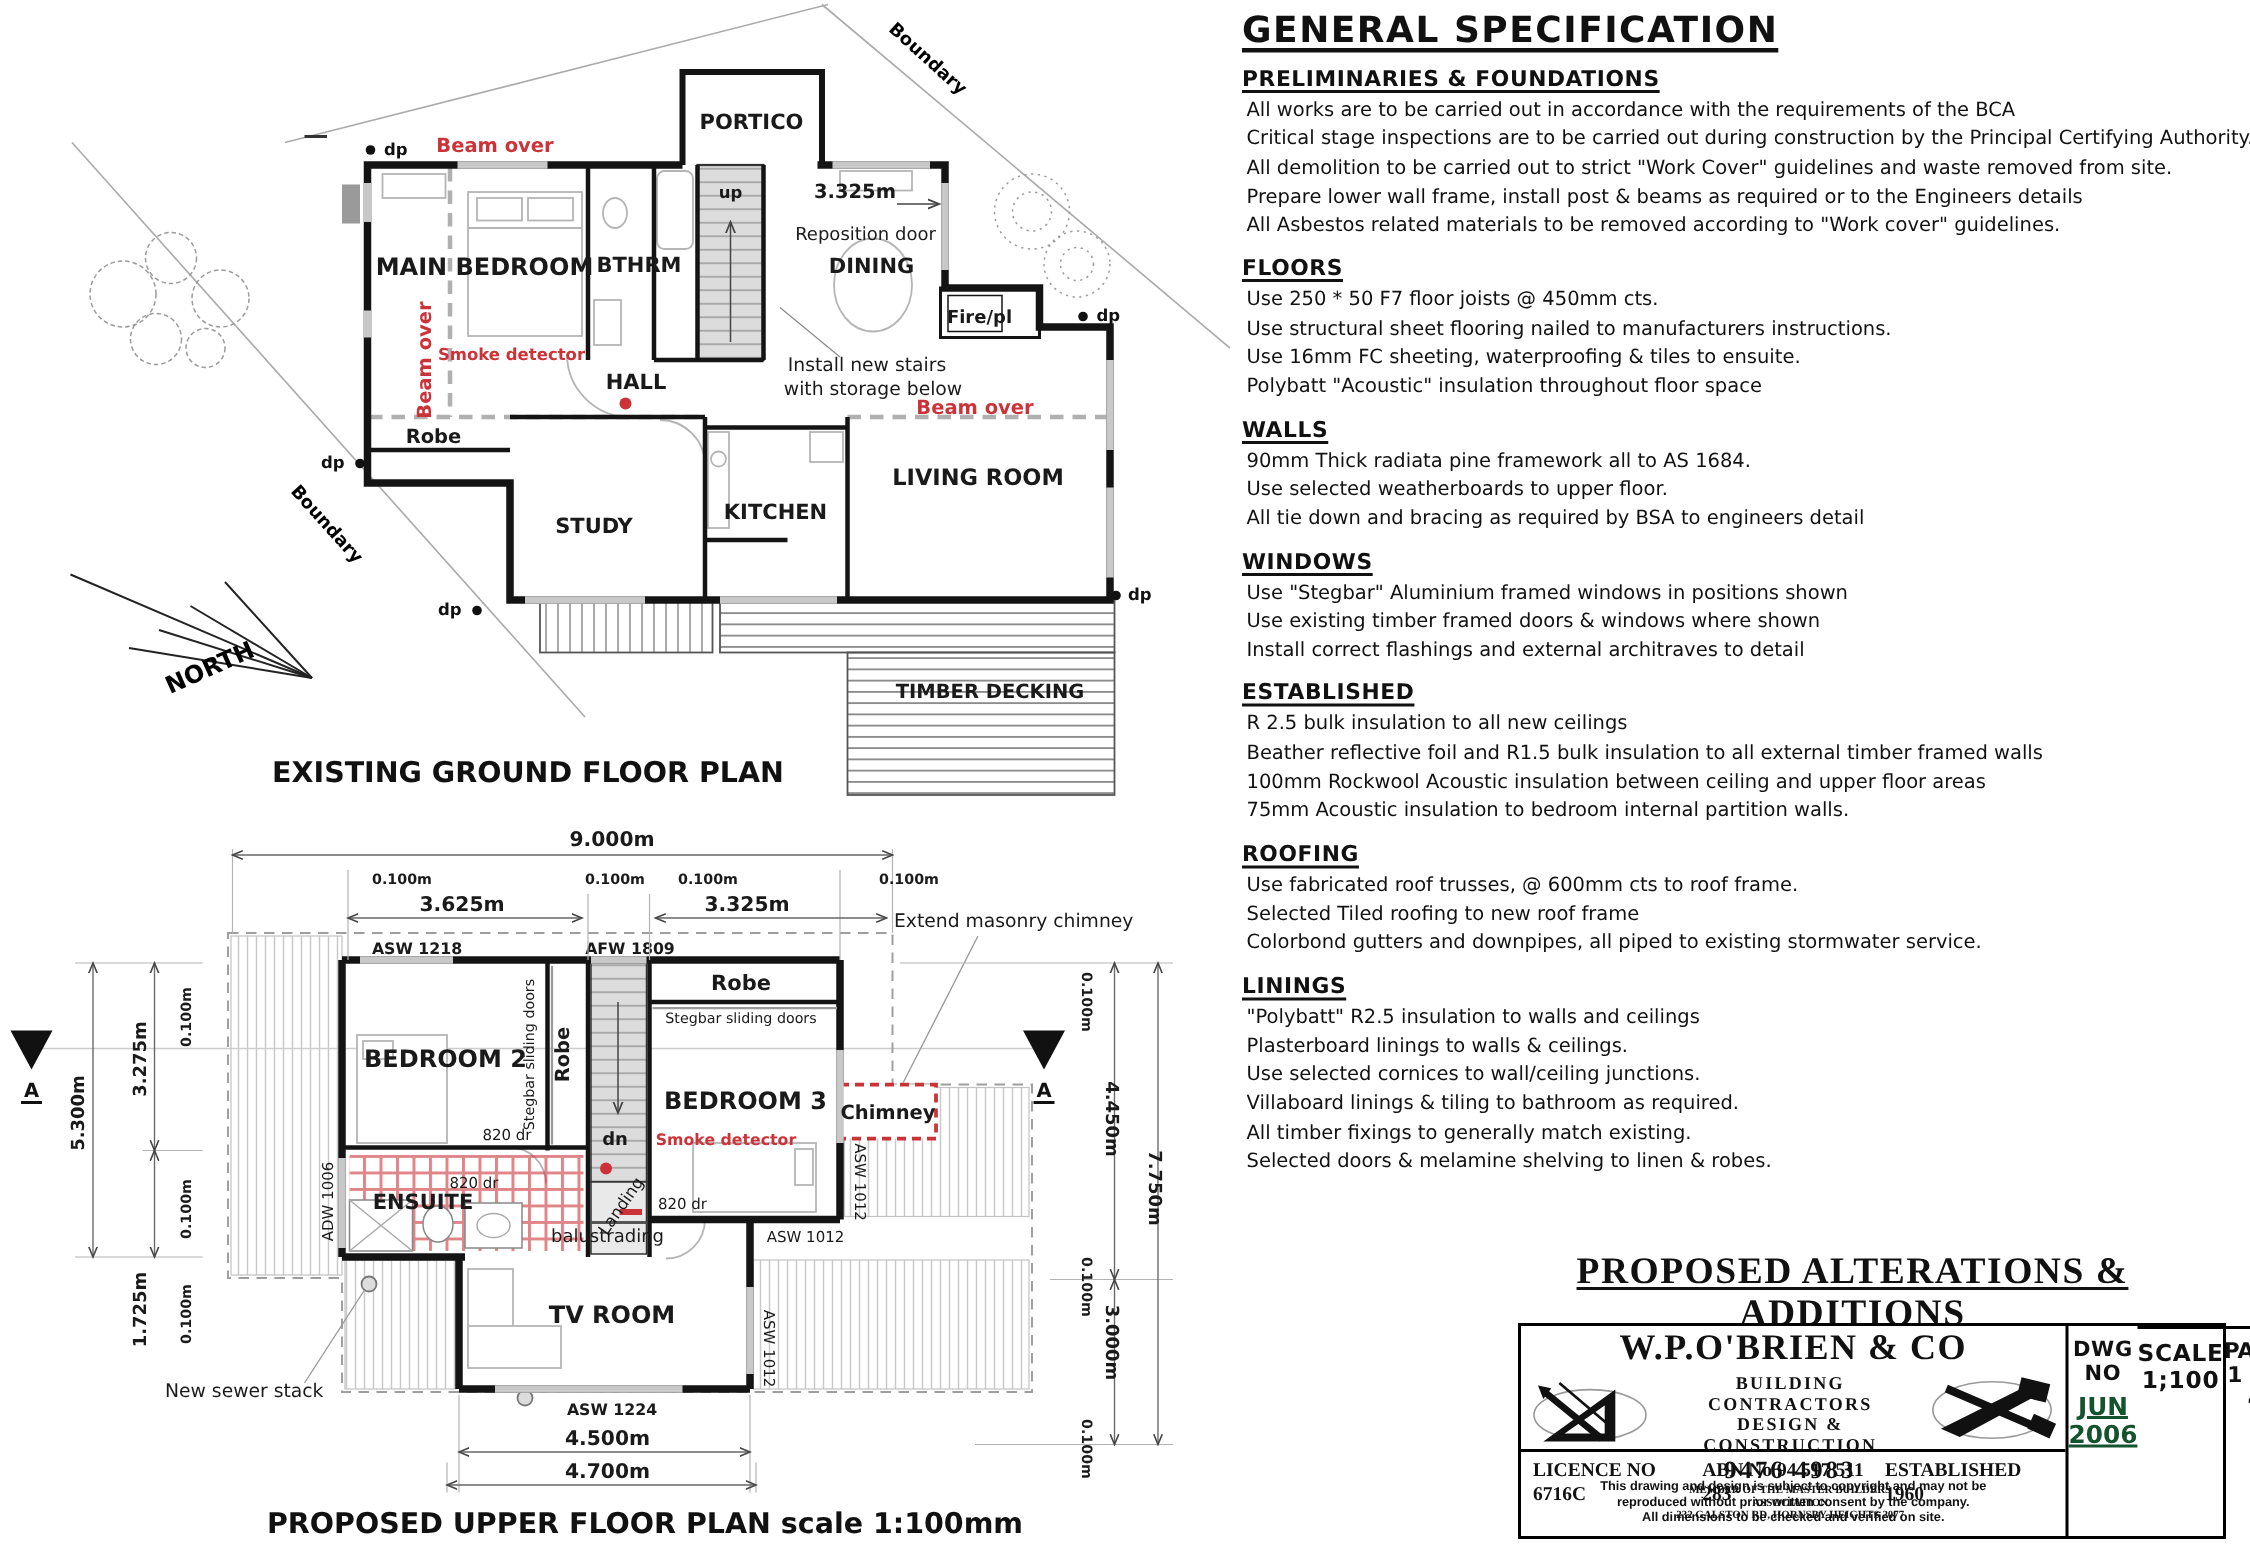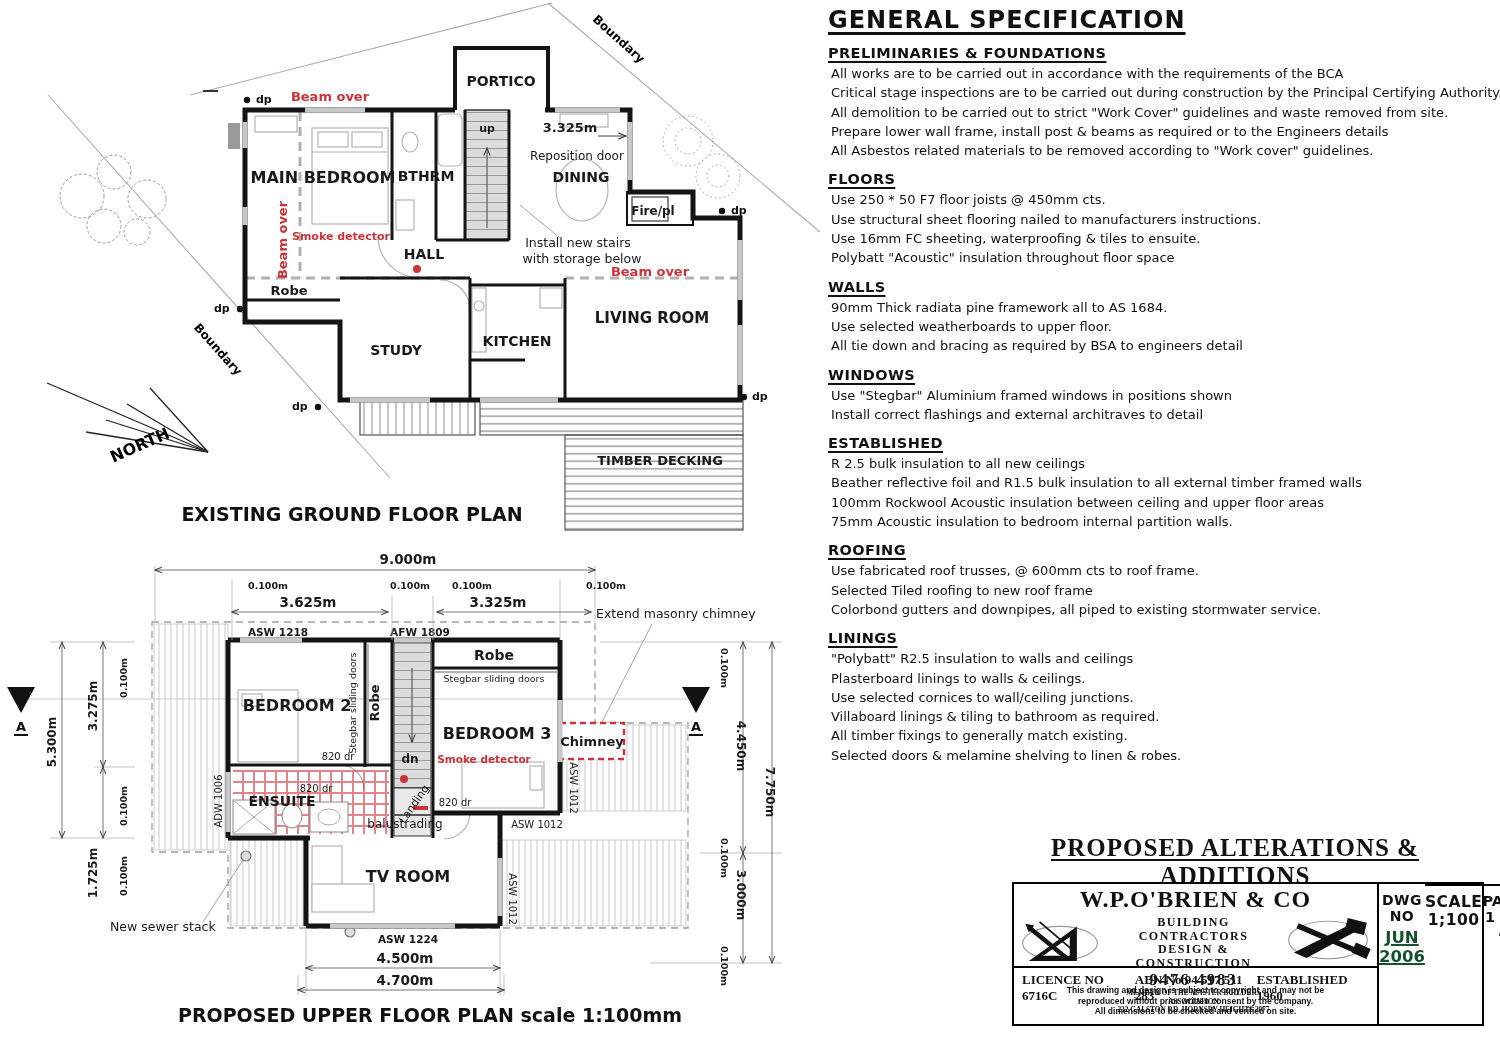--- a/index.html
+++ b/index.html
@@ -405,20 +405,21 @@
   <div class="spec-section">
     <div class="spec-h">WALLS</div>
     <div class="spec-line">90mm Thick radiata pine framework all to AS 1684.</div>
     <div class="spec-line">Use selected weatherboards to upper floor.</div>
     <div class="spec-line">All tie down and bracing as required by BSA to engineers detail</div>
   </div>
 
   <div class="spec-section">
     <div class="spec-h">WINDOWS</div>
     <div class="spec-line">Use "Stegbar" Aluminium framed windows in positions shown</div>
+    <div class="spec-line">Use existing timber framed doors &amp; windows where shown</div>
     <div class="spec-line">Install correct flashings and external architraves to detail</div>
   </div>
 
   <div class="spec-section">
     <div class="spec-h">ESTABLISHED</div>
     <div class="spec-line">R 2.5  bulk insulation to all new ceilings</div>
     <div class="spec-line">Beather reflective foil and R1.5 bulk insulation to all external timber framed walls</div>
     <div class="spec-line">100mm Rockwool Acoustic insulation between ceiling and upper floor areas</div>
     <div class="spec-line">75mm Acoustic insulation to bedroom internal partition walls.</div>
   </div>

